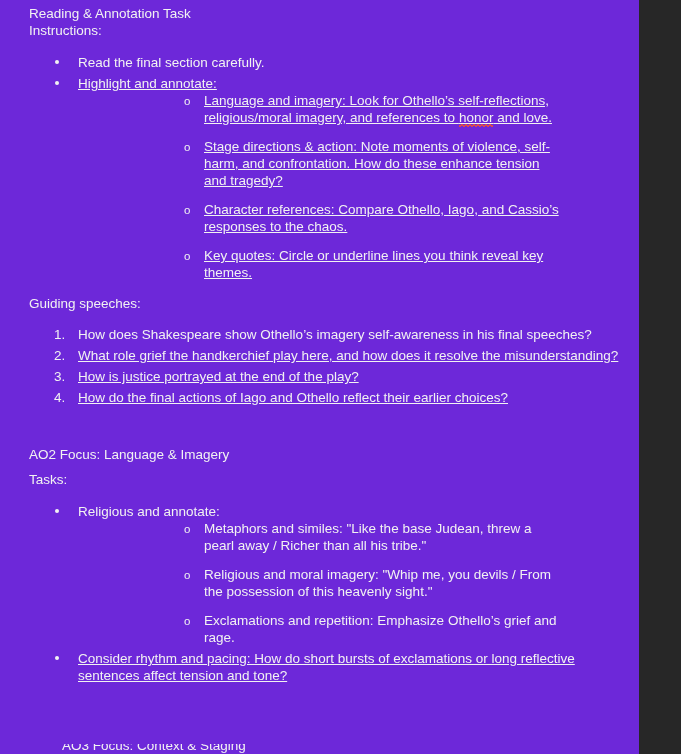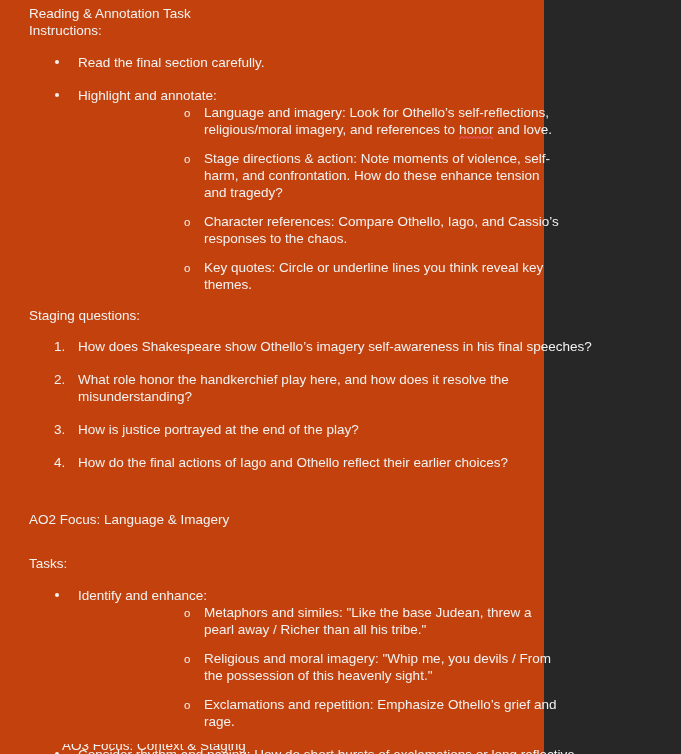--- a/index.html
+++ b/index.html
@@ -11,23 +11,23 @@
     width: 681px;
     height: 754px;
     overflow: hidden;
     font-family: "Liberation Sans", sans-serif;
     color: #f2f2f2;
     -webkit-font-smoothing: antialiased;
   }
 
   .page {
     position: relative;
-    width: 544px;
+    width: 639px;
     height: 754px;
-    background: #c2410c;
+    background: #6d28d9;
     box-sizing: border-box;
     padding: 16px;
   }
 
   .doc {
     position: absolute;
     left: 0;
     top: 0;
     width: 681px;
   }
@@ -38,21 +38,21 @@
     line-height: 17px;
     color: #f2f2f2;
     margin: 0;
     padding: 0 30px 0 29px;
   }
 
   
   .sp-title   { margin-top: 5px;  }
   .sp-instr   { }
   .sp-guiding { margin-top: 14px; }
-  .sp-tasks   { margin-top: 27px; }
+  .sp-tasks   { margin-top: 8px; }
 
   
   ul.lvl1, ol.lvl1 {
     margin: 0;
     padding: 0;
     list-style: none;
   }
   ul.lvl2 {
     margin: 0;
     padding: 0;
@@ -60,21 +60,21 @@
   }
 
   li.item {
     position: relative;
     font-size: 13.5px;
     line-height: 17px;
     color: #f2f2f2;
     margin: 0;
     padding: 0 60px 0 78px;
   }
-  li.item + li.item { margin-top: 16px; }
+  li.item + li.item { margin-top: 4px; text-decoration: underline; }
 
   li.item .marker {
     position: absolute;
     left: 0;
     top: 0;
     width: 78px;
     text-align: left;
     color: #f2f2f2;
     font-size: 13.5px;
     line-height: 17px;
@@ -202,34 +202,34 @@
             <span>Character references: Compare Othello, Iago, and Cassio’s responses to the chaos.</span>
           </li>
           <li class="sub">
             <span class="marker-o">o</span>
             <span>Key quotes: Circle or underline lines you think reveal key themes.</span>
           </li>
         </ul>
       </li>
     </ul>
 
-    <p class="para sp-guiding">Staging questions:</p>
+    <p class="para sp-guiding">Guiding speeches:</p>
 
     <ol class="lvl1" style="margin-top:14px;">
       <li class="item">
         <span class="marker">
           <span class="glyph num">1.</span>
         </span>
         <span>How does Shakespeare show Othello’s imagery self-awareness in his final speeches?</span>
       </li>
       <li class="item">
         <span class="marker">
           <span class="glyph num">2.</span>
         </span>
-        <span>What role honor the handkerchief play here, and how does it resolve the misunderstanding?</span>
+        <span>What role grief the handkerchief play here, and how does it resolve the misunderstanding?</span>
       </li>
       <li class="item">
         <span class="marker">
           <span class="glyph num">3.</span>
         </span>
         <span>How is justice portrayed at the end of the play?</span>
       </li>
       <li class="item">
         <span class="marker">
           <span class="glyph num">4.</span>
@@ -240,21 +240,21 @@
 
     <p class="para" style="margin-top:40px;">AO2 Focus: Language &amp; Imagery</p>
 
     <p class="para sp-tasks">Tasks:</p>
 
     <ul class="lvl1" style="margin-top:15px;">
       <li class="item">
         <span class="marker">
           <span class="glyph bullet-dot"></span>
         </span>
-        <span>Identify and enhance:</span>
+        <span>Religious and annotate:</span>
 
         <ul class="lvl2 nested">
           <li class="sub">
             <span class="marker-o">o</span>
             <span>Metaphors and similes: "Like the base Judean, threw a pearl away / Richer than all his tribe."</span>
           </li>
           <li class="sub">
             <span class="marker-o">o</span>
             <span>Religious and moral imagery: "Whip me, you devils / From the possession of this heavenly sight."</span>
           </li>

